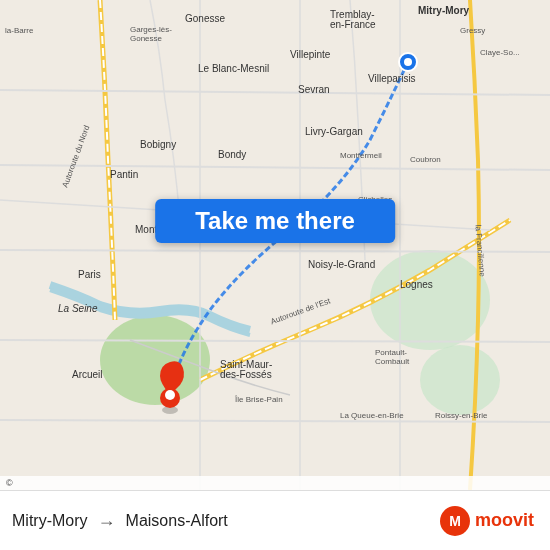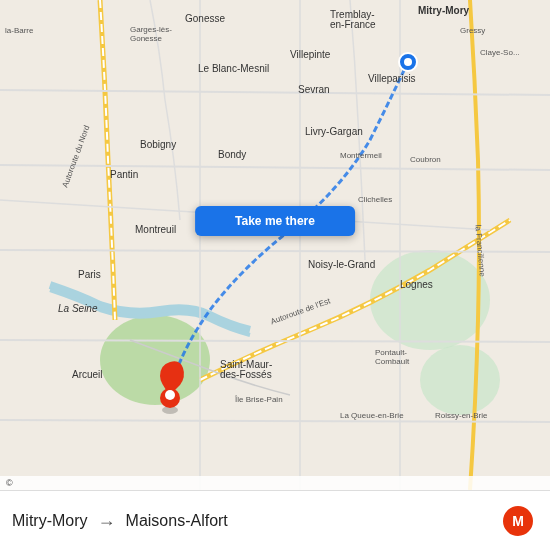--- a/index.html
+++ b/index.html
@@ -26,21 +26,21 @@
     #cta-button {
       position: absolute;
       left: 50%;
       top: 45%;
       transform: translate(-50%, -50%);
       background: #1a73e8;
       color: white;
       border: none;
       border-radius: 6px;
       padding: 8px 40px;
-      font-size: 12px;
+      font-size: 24px;
       font-weight: bold;
       cursor: pointer;
       white-space: nowrap;
       box-shadow: 0 2px 8px rgba(0,0,0,0.3);
     }
     
     #attribution {
       position: absolute;
       bottom: 0;
       left: 0;
@@ -195,14 +195,15 @@
     <span>Mitry-Mory</span>
     <span id="arrow-icon">→</span>
     <span>Maisons-Alfort</span>
   </div>
   <div id="moovit-logo">
 
     <svg id="moovit-icon" viewBox="0 0 32 32" xmlns="http://www.w3.org/2000/svg">
       <circle cx="16" cy="16" r="15" fill="#e8330a"></circle>
       <text x="16" y="21" text-anchor="middle" font-size="14" font-weight="bold" fill="white" font-family="Arial">M</text>
     </svg>
+    <span id="moovit-text">moovit</span>
   </div>
 </div>
 
 </body></html>

